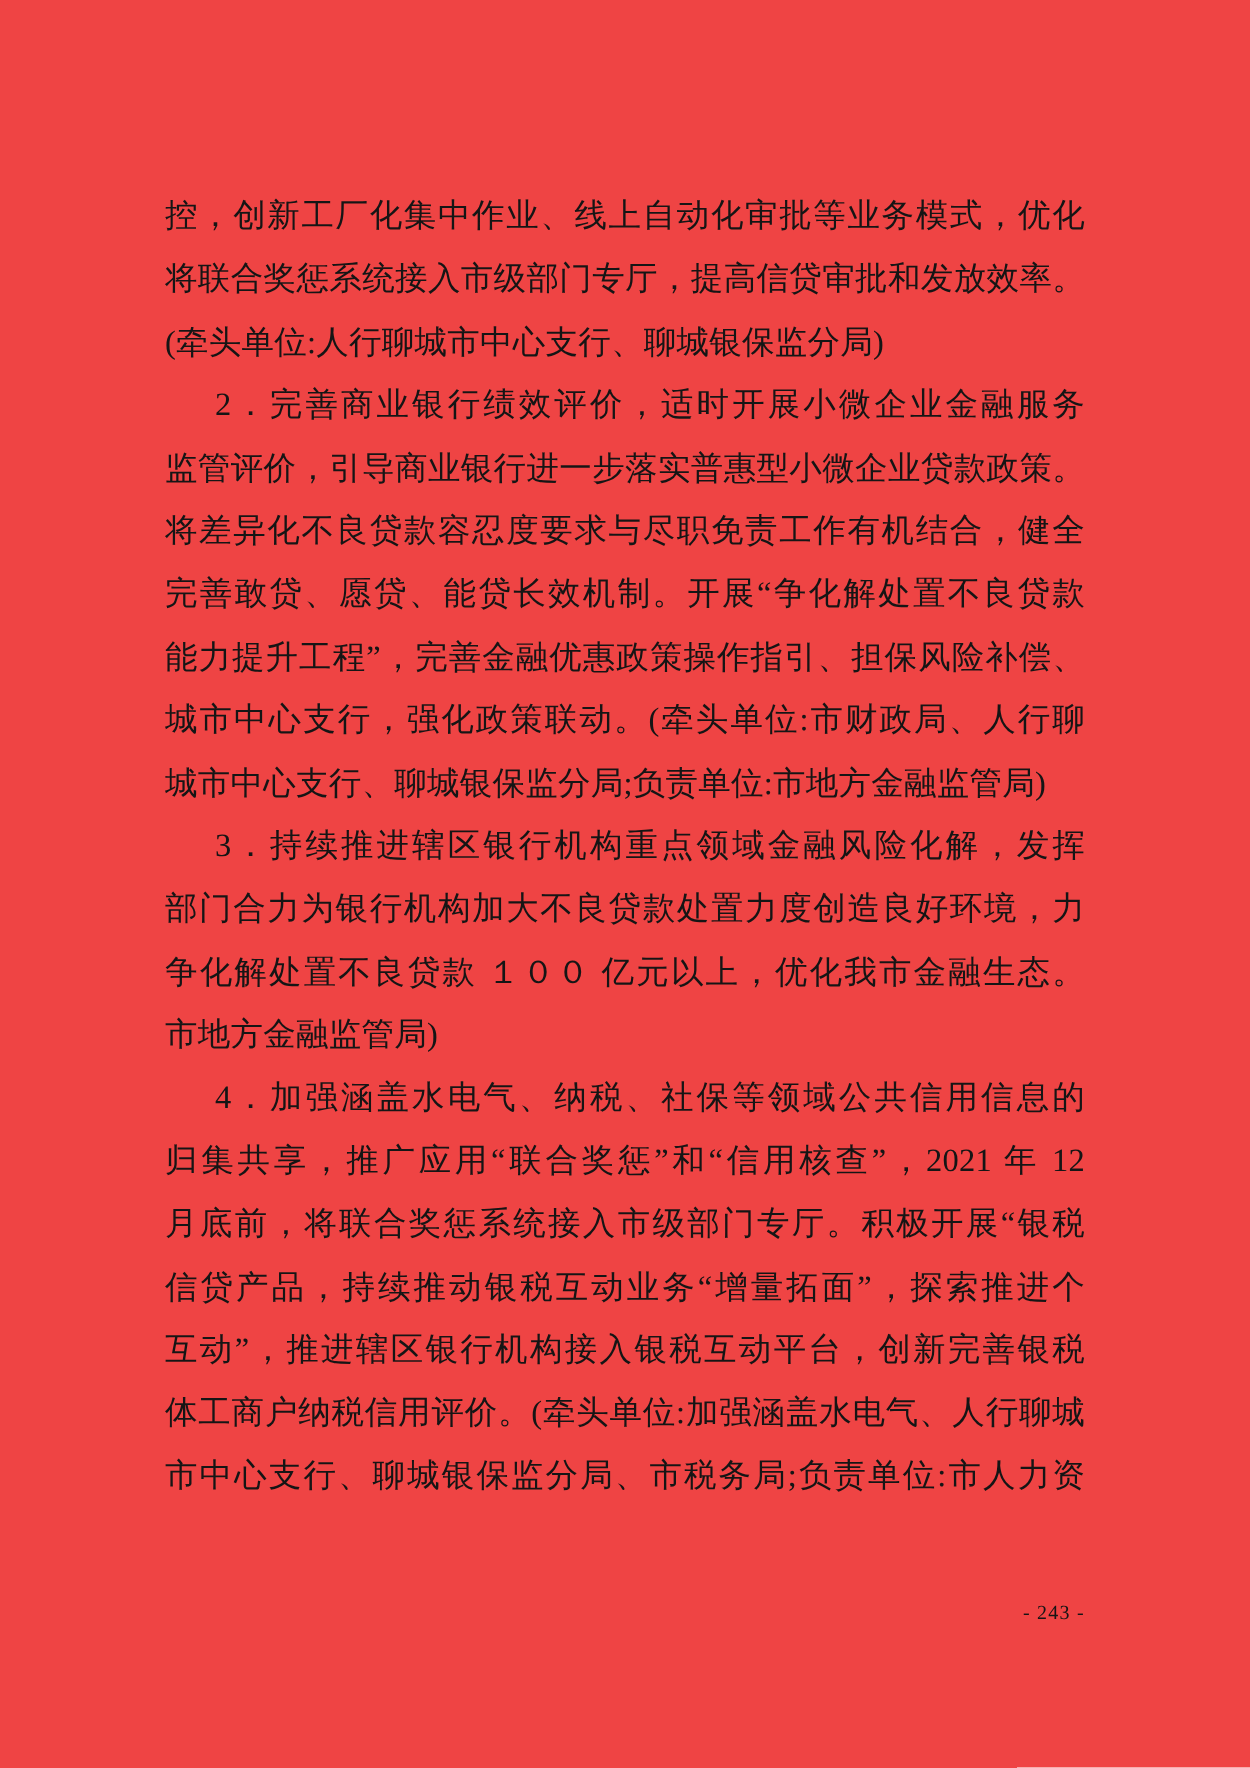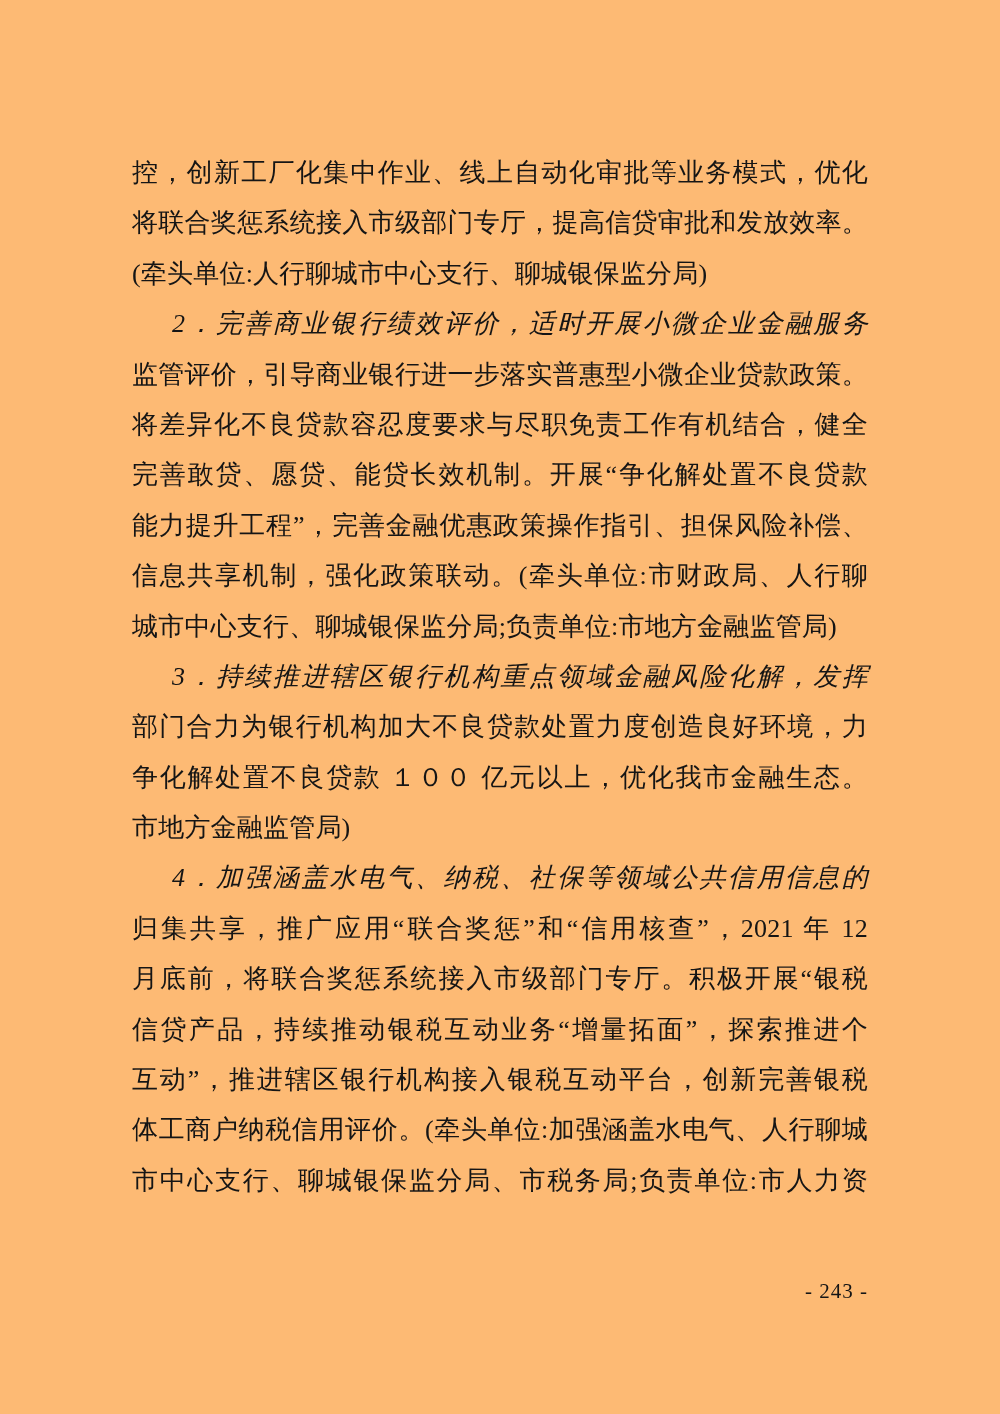--- a/index.html
+++ b/index.html
@@ -4,21 +4,21 @@
 <style>
   html, body {
     margin: 0;
     padding: 0;
     background: #ffffff;
   }
   .page {
     position: relative;
     width: 1000px;
     height: 1414px;
-    background: #fdba74;
+    background: #ef4444;
     overflow: hidden;
     font-family: "Liberation Serif", "DejaVu Serif", serif;
     color: #151515;
   }
   .content {
     position: absolute;
     left: 132px;
     top: 148px;
     width: 736px;
   }
@@ -26,50 +26,49 @@
     height: 50.4px;
     line-height: 50.4px;
     font-size: 26px;
     white-space: pre-wrap;
     text-align: justify;
     text-align-last: justify;
     letter-spacing: 0.2px;
   }
   .line.indent {
     text-indent: 40px;
-    font-style: italic;
   }
   .line.para-end {
     text-align: center;
     text-align-last: left;
   }
   .page-number {
     position: absolute;
     top: 1276px;
     right: 132px;
-    font-size: 21px;
+    font-size: 16px;
     line-height: 30px;
     letter-spacing: 1px;
     color: #151515;
   }
 </style>
 </head>
 <body>
 
 <div class="page">
   <div class="content">
       <div class="line">控，创新工厂化集中作业、线上自动化审批等业务模式，优化</div>
       <div class="line">将联合奖惩系统接入市级部门专厅，提高信贷审批和发放效率。</div>
       <div class="line para-end">(牵头单位:人行聊城市中心支行、聊城银保监分局)</div>
       <div class="line indent">2．完善商业银行绩效评价，适时开展小微企业金融服务</div>
       <div class="line">监管评价，引导商业银行进一步落实普惠型小微企业贷款政策。</div>
       <div class="line">将差异化不良贷款容忍度要求与尽职免责工作有机结合，健全</div>
       <div class="line">完善敢贷、愿贷、能贷长效机制。开展“争化解处置不良贷款</div>
       <div class="line">能力提升工程”，完善金融优惠政策操作指引、担保风险补偿、</div>
-      <div class="line">信息共享机制，强化政策联动。(牵头单位:市财政局、人行聊</div>
+      <div class="line">城市中心支行，强化政策联动。(牵头单位:市财政局、人行聊</div>
       <div class="line para-end">城市中心支行、聊城银保监分局;负责单位:市地方金融监管局)</div>
       <div class="line indent">3．持续推进辖区银行机构重点领域金融风险化解，发挥</div>
       <div class="line">部门合力为银行机构加大不良贷款处置力度创造良好环境，力</div>
       <div class="line">争化解处置不良贷款 １００ 亿元以上，优化我市金融生态。</div>
       <div class="line para-end">市地方金融监管局)</div>
       <div class="line indent">4．加强涵盖水电气、纳税、社保等领域公共信用信息的</div>
       <div class="line">归集共享，推广应用“联合奖惩”和“信用核查”，2021 年 12</div>
       <div class="line">月底前，将联合奖惩系统接入市级部门专厅。积极开展“银税</div>
       <div class="line">信贷产品，持续推动银税互动业务“增量拓面”，探索推进个</div>
       <div class="line">互动”，推进辖区银行机构接入银税互动平台，创新完善银税</div>

